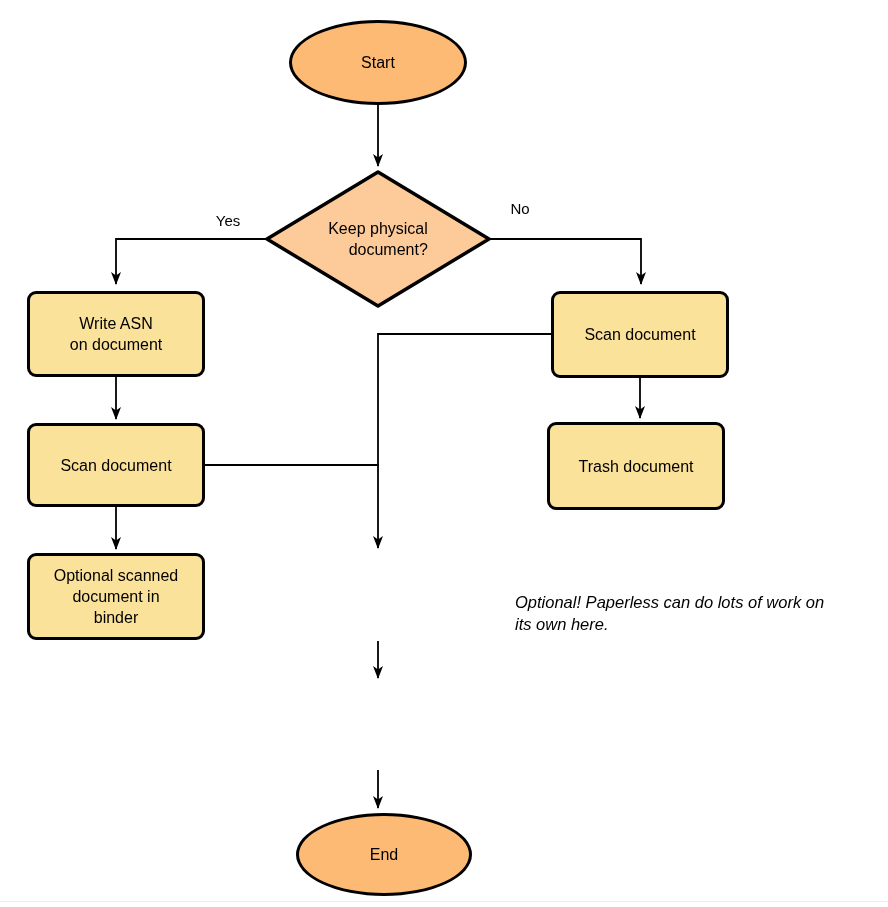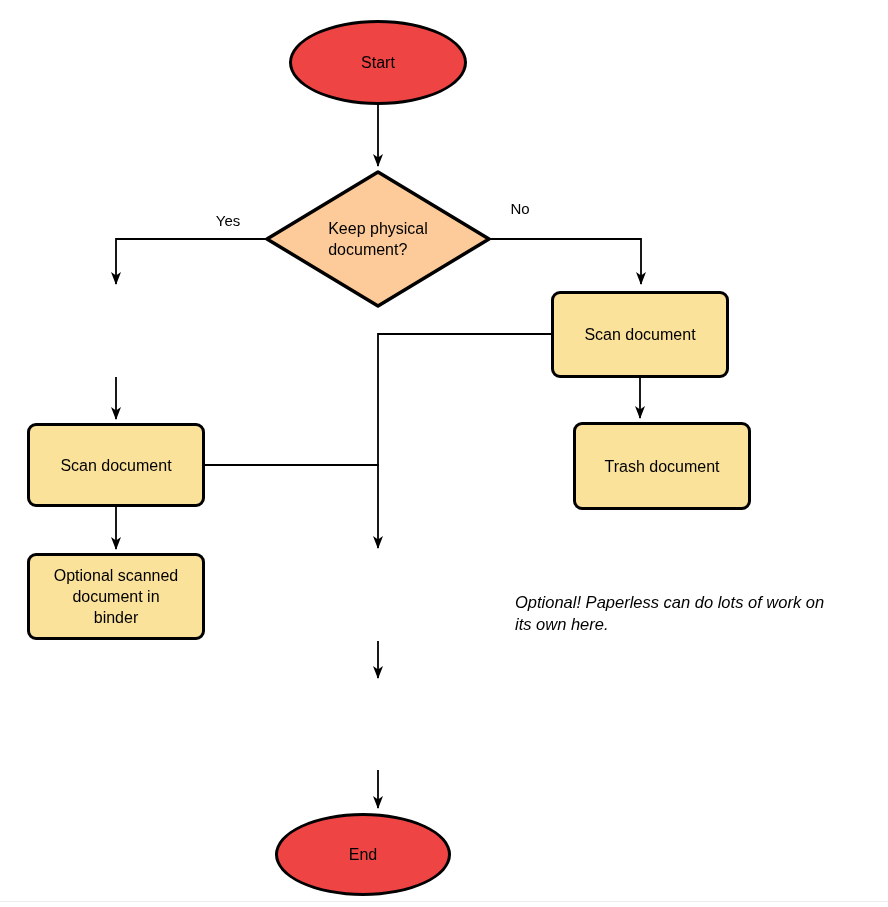--- a/index.html
+++ b/index.html
@@ -33,30 +33,30 @@
     line-height: 21px;
     color: #000000;
     z-index: 1;
   }
   .process {
     background: #fbe29b;
     border: 3px solid #000000;
     border-radius: 9px;
   }
   .terminal {
-    background: #ef4444;
+    background: #fdba74;
     border: 3.5px solid #000000;
     border-radius: 50%;
   }
   .decision-label {
     position: absolute;
     display: flex;
     align-items: center;
     justify-content: center;
-    text-align: left;
+    text-align: right;
     white-space: pre-line;
     font-size: 16px;
     line-height: 21px;
     color: #000000;
     z-index: 1;
   }
   .edge-label {
     position: absolute;
     text-align: center;
     font-size: 15px;
@@ -106,45 +106,49 @@
     <path d="M551,334 H378 V548" fill="none" stroke="#000000" stroke-width="1.8" marker-end="url(#arrow)"></path>
     <path d="M204,465 H379" fill="none" stroke="#000000" stroke-width="1.8"></path>
     <path d="M378,641 V678" fill="none" stroke="#000000" stroke-width="1.8" marker-end="url(#arrow)"></path>
     <path d="M378,770 V808" fill="none" stroke="#000000" stroke-width="1.8" marker-end="url(#arrow)"></path>
   </svg>
 
   <div class="node terminal" style="left:289px; top:20px; width:178px; height:85px;">
     <span>Start</span>
   </div>
 
-  <div class="node terminal" style="left:275px; top:813px; width:176px; height:83px;">
+  <div class="node terminal" style="left:296px; top:813px; width:176px; height:83px;">
     <span>End</span>
   </div>
 
   <div class="decision-label" style="left:267px; top:172px; width:222px; height:134px;">
     <span>Keep physical
 document?</span>
   </div>
 
+  <div class="node process" style="left:27px; top:291px; width:178px; height:86px;">
+    <span>Write ASN
+on document</span>
+  </div>
 
   <div class="node process" style="left:27px; top:423px; width:178px; height:84px;">
     <span>Scan document</span>
   </div>
 
   <div class="node process" style="left:27px; top:553px; width:178px; height:87px;">
     <span>Optional scanned
 document in
 binder</span>
   </div>
 
   <div class="node process" style="left:551px; top:291px; width:178px; height:87px;">
     <span>Scan document</span>
   </div>
 
-  <div class="node process" style="left:573px; top:422px; width:178px; height:88px;">
+  <div class="node process" style="left:547px; top:422px; width:178px; height:88px;">
     <span>Trash document</span>
   </div>
 
 
 
   <div class="edge-label" style="left:198px; top:212px; width:60px;">Yes</div>
 
   <div class="edge-label" style="left:490px; top:200px; width:60px;">No</div>
 
   <div class="annotation" style="left:479px; top:592px; width:410px;">Optional! Paperless can do lots of work on

